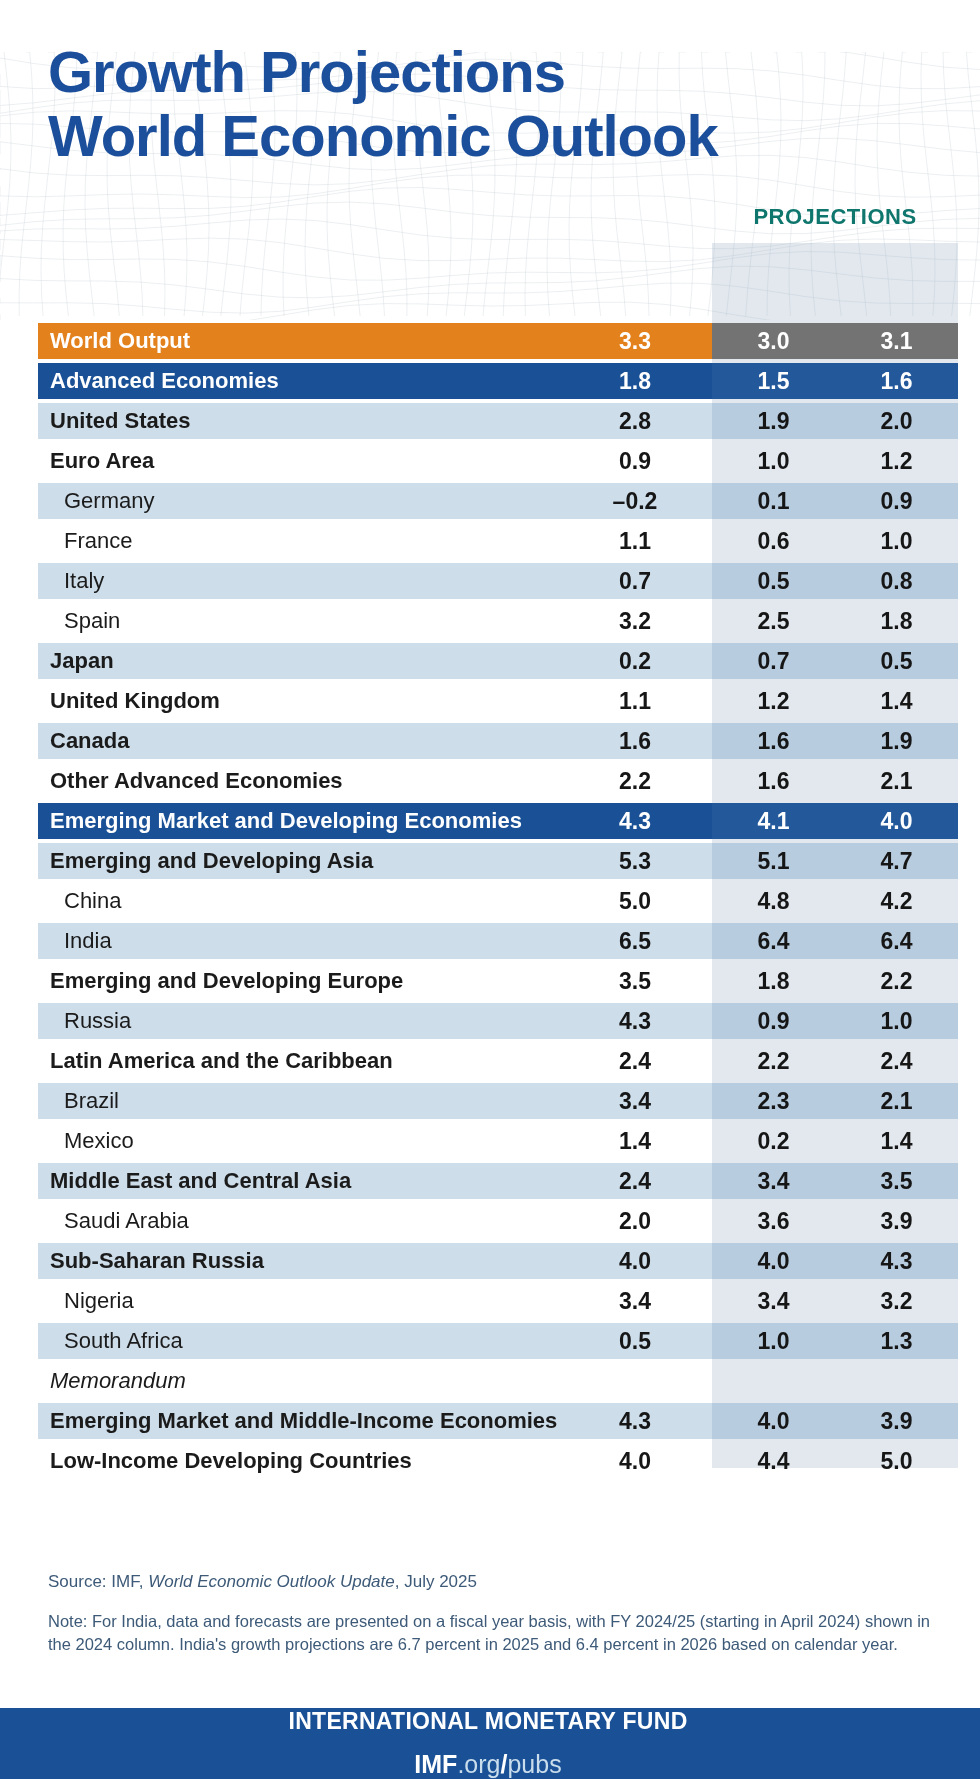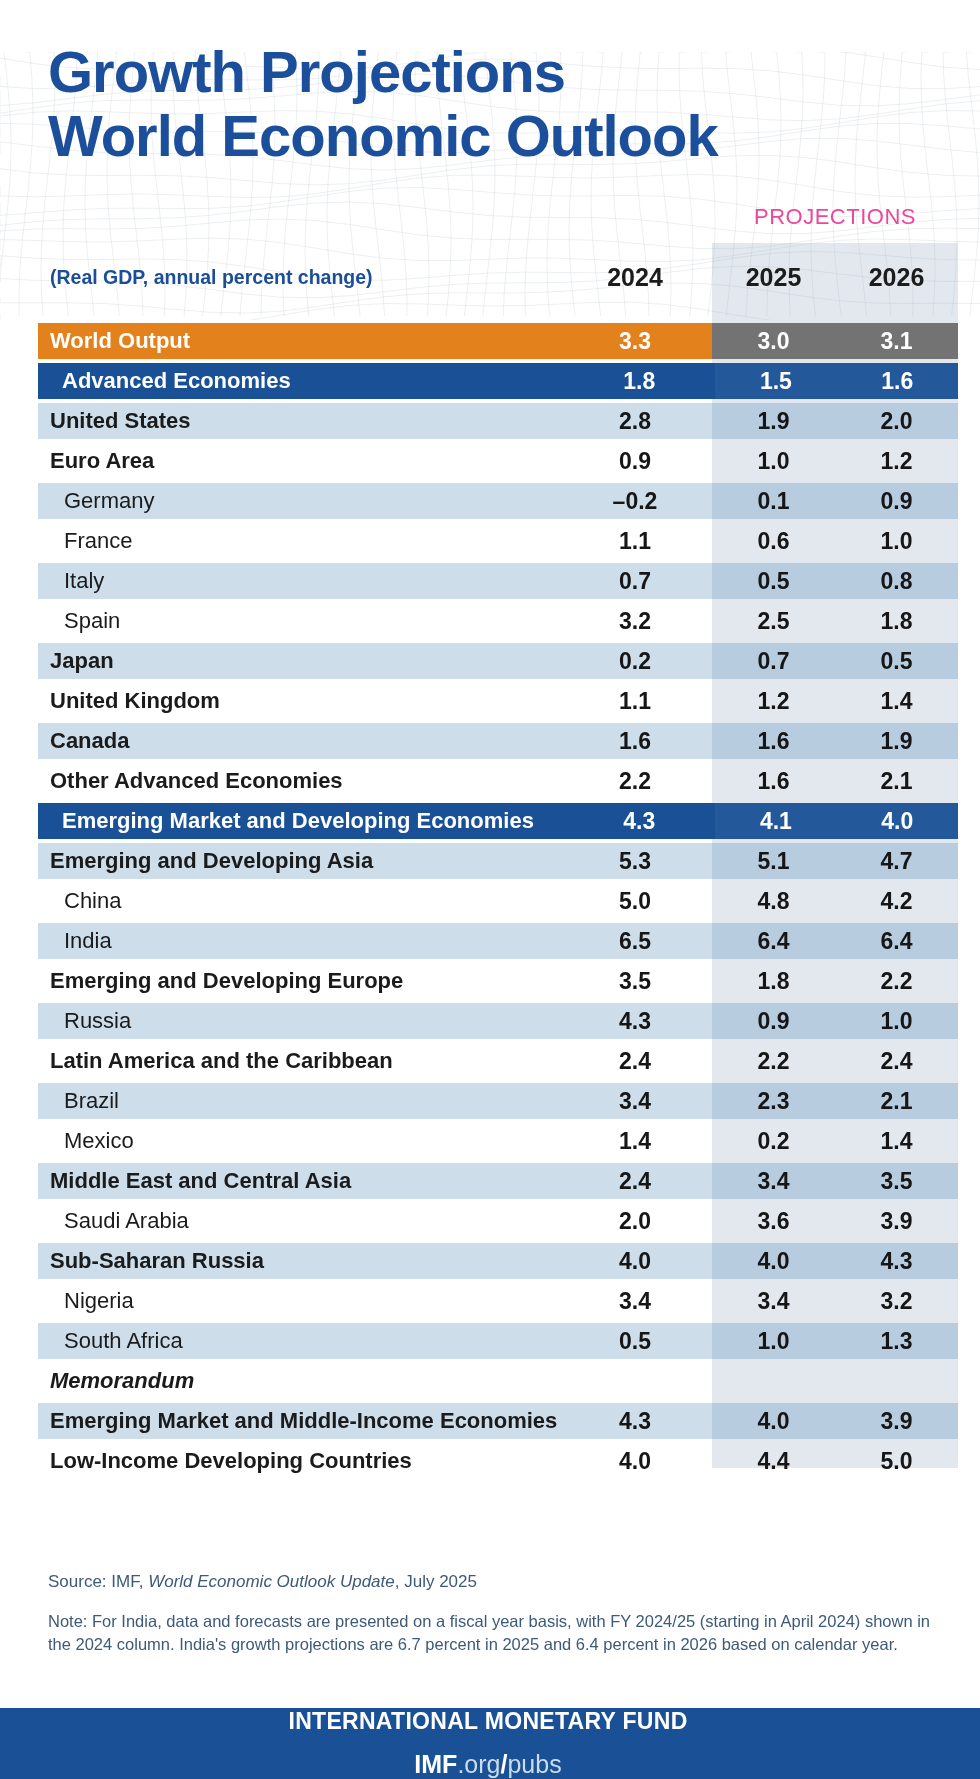--- a/index.html
+++ b/index.html
@@ -18,44 +18,44 @@
     color:#1C4F9B;
   }
 
   
   #band {
     position:absolute; left:712px; top:243px; width:246px; height:1225px;
     background:rgba(160,180,198,0.30); z-index:1;
   }
   #projections-label {
     position:absolute; left:712px; top:204px; width:246px; z-index:3;
-    text-align:center; font-size:22px; font-weight:400; letter-spacing:0.5px;
-    color:#ec4899;
+    text-align:center; font-size:22px; font-weight:700; letter-spacing:0.5px;
+    color:#0f766e;
   }
 
   
   .grid-row { display:flex; align-items:center; box-sizing:border-box; }
   .cell { box-sizing:border-box; }
   .lab  { width:520px; padding-left:12px; font-size:22px; font-weight:400; color:#1b1b1b; white-space:nowrap; }
   .lab.b { font-weight:700; }
-  .lab.i { font-weight:700; font-style:italic; }
+  .lab.i { font-weight:400; font-style:italic; }
   .lab.ind { padding-left:26px; }
   .val  { width:154px; height:100%; display:flex; align-items:center; justify-content:center;
           font-size:23px; font-weight:700; color:#161616; }
   .val.c1, .val.c2 { width:123px; }
 
   #colhead { position:absolute; left:38px; top:260px; width:920px; height:34px; z-index:3; }
   #colhead .lab { font-size:19.5px; font-weight:700; color:#1B4E96; }
   #colhead .val { font-size:25px; font-weight:700; color:#1c1c1c; }
 
   #table-body { position:absolute; left:38px; top:312px; width:920px; z-index:2; }
   .trow { height:36px; margin-bottom:4px; }
   .trow.light    { background:#CDDDEA; }
   .trow.orange   { background:#E3811C;margin-top:11px; }
-  .trow.darkblue { background:#1A5096;padding-left:12px; }
+  .trow.darkblue { background:#1A5096; }
   .trow.white    { background:transparent; }
   .trow.light .val.band    { background:#B8CCDF; }
   .trow.white .val.band    { background:transparent; }
   .trow.orange .val.band   { background:#737373; }
   .trow.darkblue .val.band { background:#23589B; }
   .trow.orange .lab, .trow.orange .val,
   .trow.darkblue .lab, .trow.darkblue .val { color:#ffffff; font-weight:700; }
 
   
   #source { position:absolute; left:48px; top:1572px; z-index:3;
@@ -146,26 +146,20 @@
 
   <div class="title">
     <div>Growth Projections</div>
     <div>World Economic Outlook</div>
   </div>
 
   <div id="projections-label">PROJECTIONS</div>
 
   <div id="band"></div>
 
-  <div id="colhead" class="grid-row">
-    <div class="cell lab">(Real GDP, annual percent change)</div>
-    <div class="cell val c0">2024</div>
-    <div class="cell val c1">2025</div>
-    <div class="cell val c2">2026</div>
-  </div>
 
   <div id="table-body">
       <div class="grid-row trow orange">
         <div class="cell lab b">World Output</div>
         <div class="cell val c0">3.3</div>
         <div class="cell val c1 band">3.0</div>
         <div class="cell val c2 band">3.1</div>
       </div>
       <div class="grid-row trow darkblue">
         <div class="cell lab b">Advanced Economies</div>

